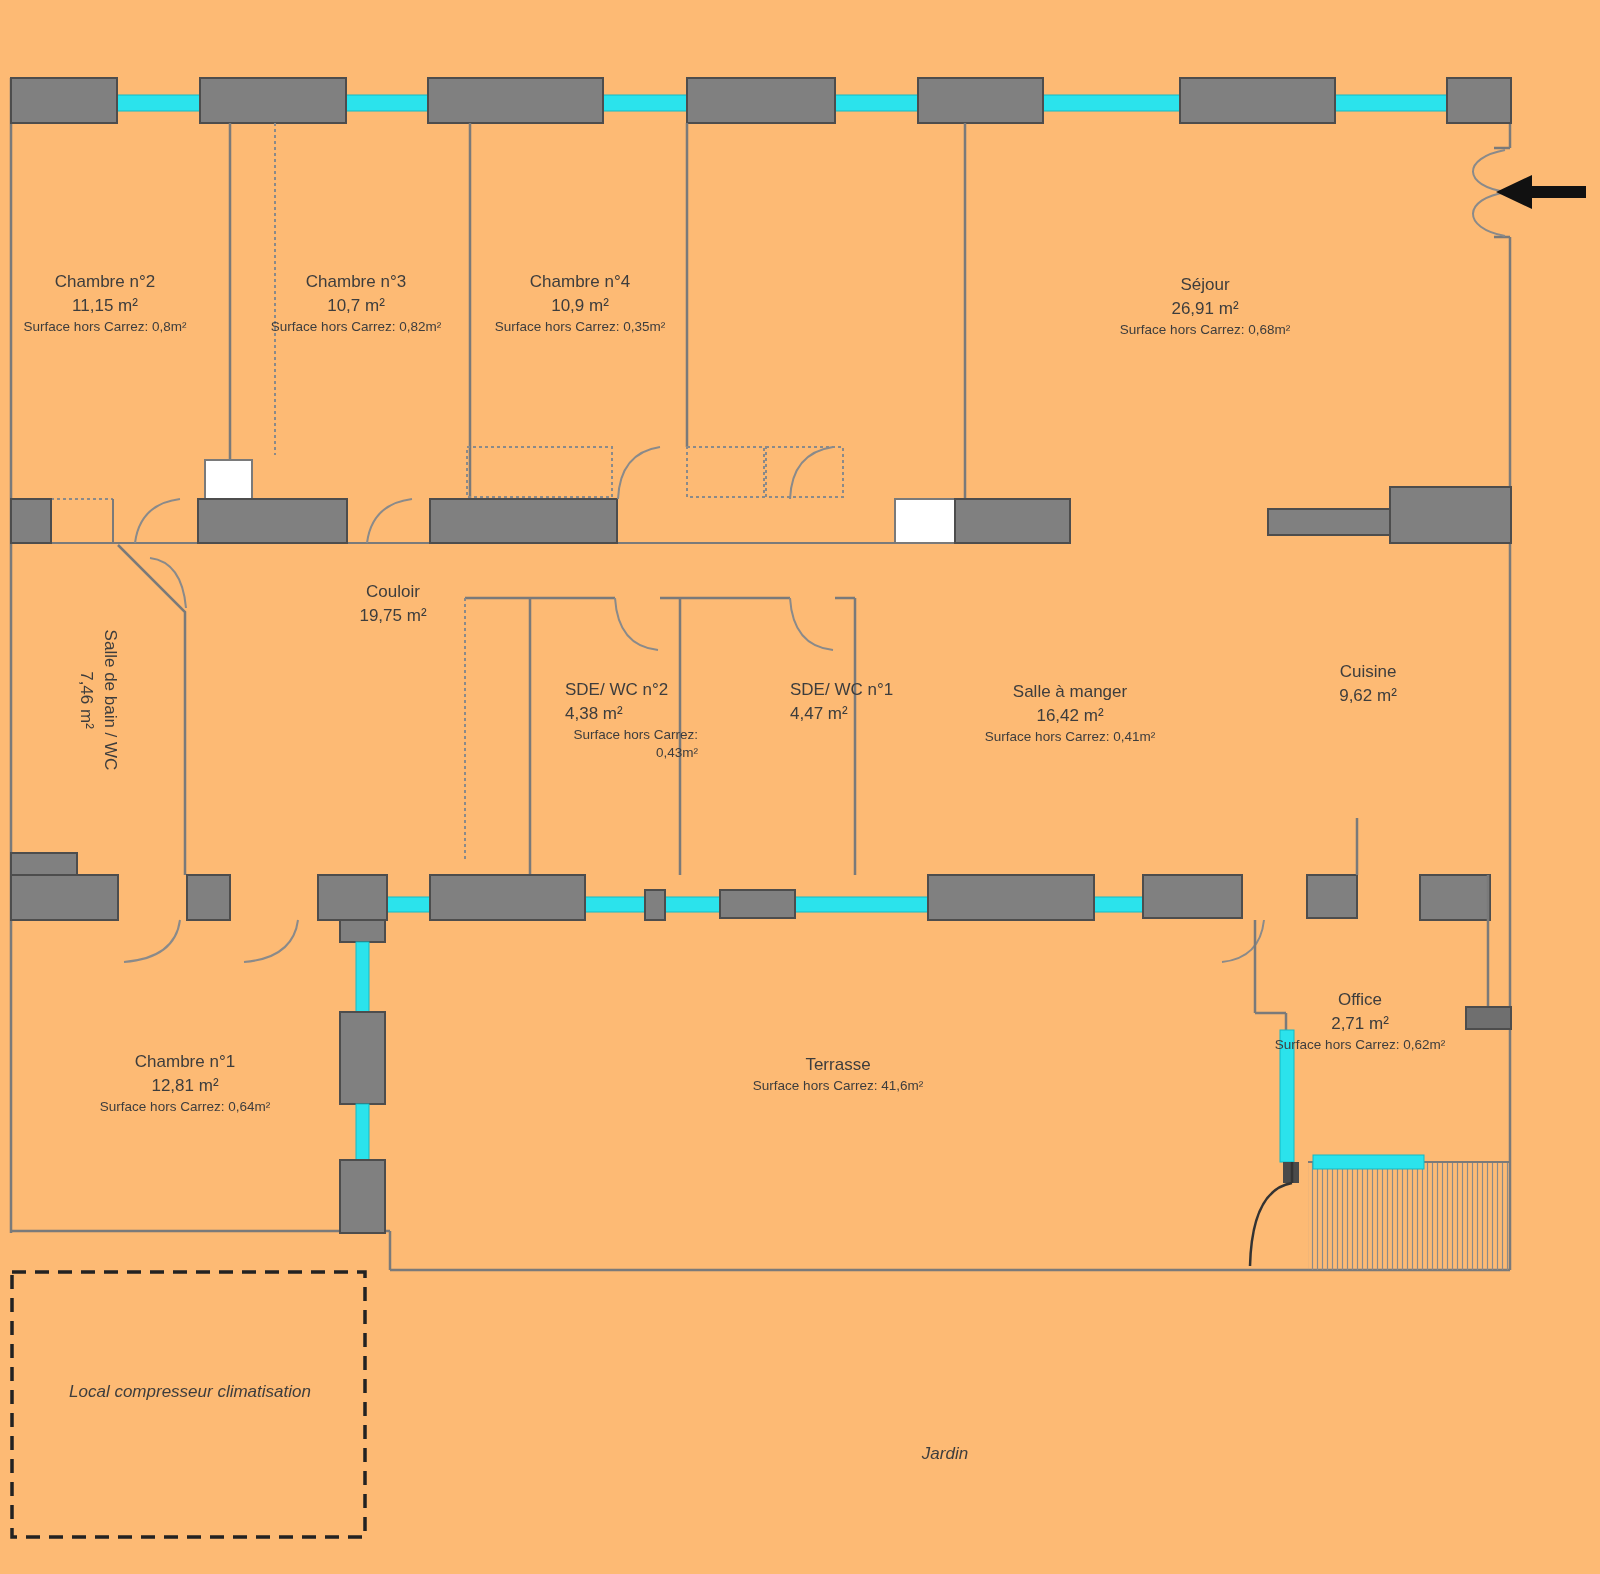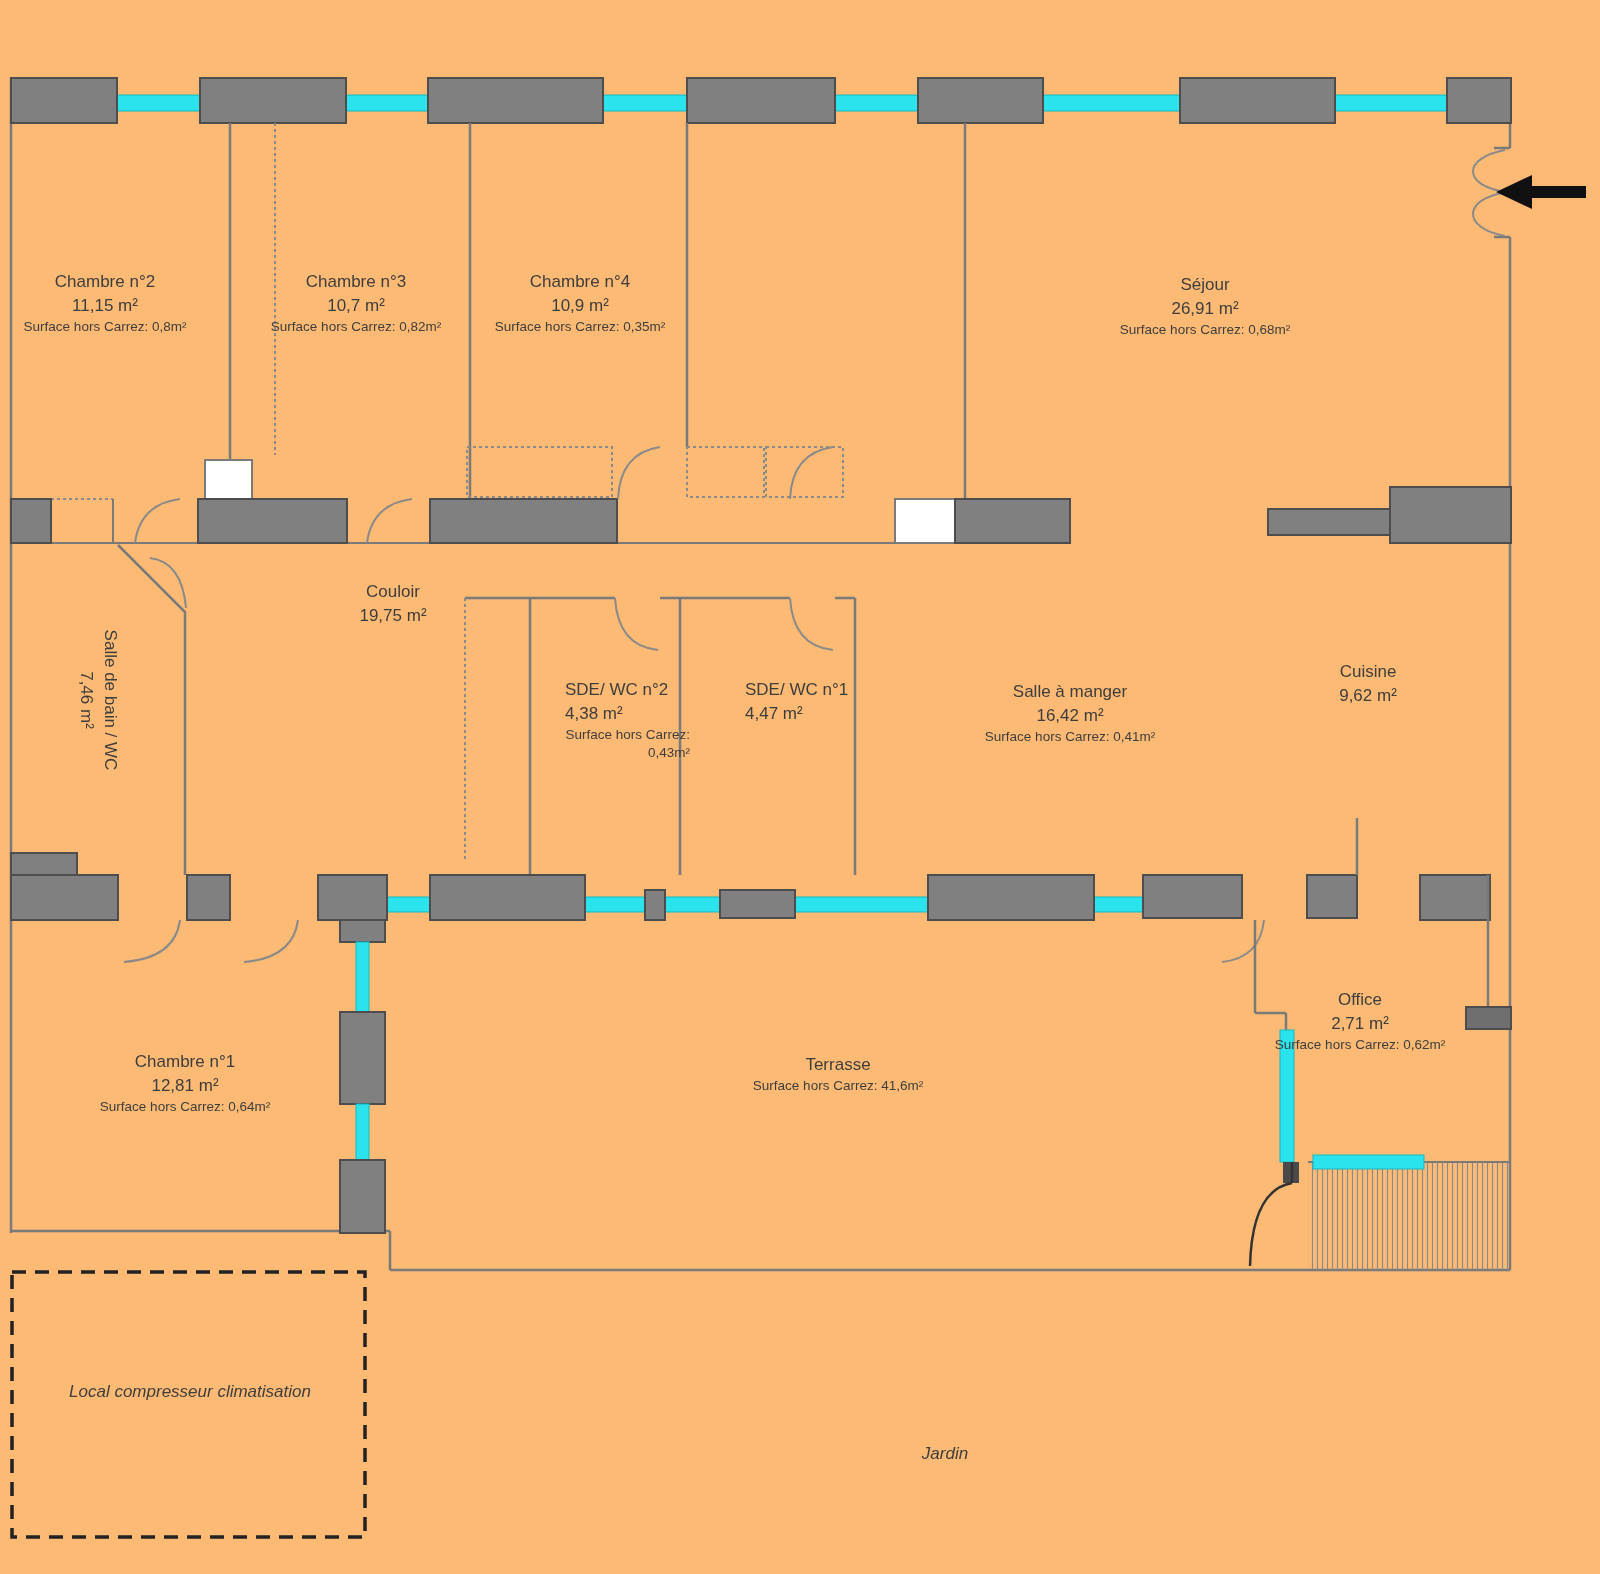--- a/index.html
+++ b/index.html
@@ -4,21 +4,21 @@
 <style>
   html,body{margin:0;padding:0;background:#ffffff;}
   #plan{position:relative;width:1600px;height:1574px;background:#fdba74;overflow:hidden;
         font-family:"Liberation Sans", sans-serif;}
   #plan svg{position:absolute;left:0;top:0;}
   .room-label{position:absolute;transform:translate(-50%,0);text-align:center;color:#3d3d3d;white-space:nowrap;}
   .room-label .rname{font-size:17px;line-height:1.4;}
   .room-label .rarea{font-size:17px;line-height:1.4;}
   .room-label .rnote{font-size:13.5px;line-height:1.35;text-align:right;}
   .room-label.leftal{transform:none;text-align:left;}
-  .room-label.leftal .rnote{white-space:normal;width:125px;}
+  .room-label.leftal .rnote{white-space:normal;width:125px;margin-left:8px;}
   .room-label.rot{transform:translate(-50%,-50%) rotate(90deg);}
   .room-label.single .rname{font-size:17px;font-style:italic;}
   .jardin-label{font-size:15px;}
 </style>
 </head>
 <body>
 
 <div id="plan">
 
 <svg width="1600" height="1574" viewBox="0 0 1600 1574">
@@ -210,21 +210,21 @@
     <div class="rname">Salle de bain / WC</div>
     <div class="rarea">7,46  m²</div>
   </div>
 
   <div class="room-label leftal" style="left:565px;top:678px">
     <div class="rname">SDE/ WC n°2</div>
     <div class="rarea">4,38  m²</div>
     <div class="rnote">Surface hors Carrez: 0,43m²</div>
   </div>
 
-  <div class="room-label leftal" style="left:745px;top:678px">
+  <div class="room-label leftal" style="left:790px;top:678px">
     <div class="rname">SDE/ WC n°1</div>
     <div class="rarea">4,47  m²</div>
   </div>
 
   <div class="room-label" style="left:1070px;top:680px">
     <div class="rname">Salle à manger</div>
     <div class="rarea">16,42  m²</div>
     <div class="rnote">Surface hors Carrez: 0,41m²</div>
   </div>
 

